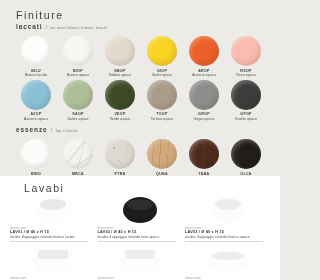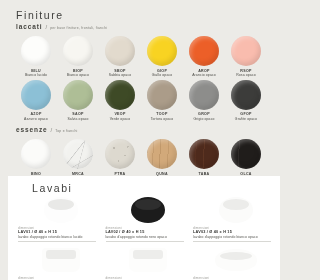--- a/index.html
+++ b/index.html
@@ -98,21 +98,21 @@
     letter-spacing: 0.15px;
     color: #4a4a45;
     line-height: 4.6px;
     text-align: center;
     white-space: nowrap;
   }
 
   
   .lavabi-panel {
     position: absolute;
-    left: 8px;
+    left: 0;
     top: 176px;
     width: 280px;
     height: 104px;
     background: #ffffff;
     box-sizing: border-box;
     padding: 5px 10px 0 10px;
   }
   .lavabi-title {
     font-size: 10.5px;
     letter-spacing: 1.6px;

